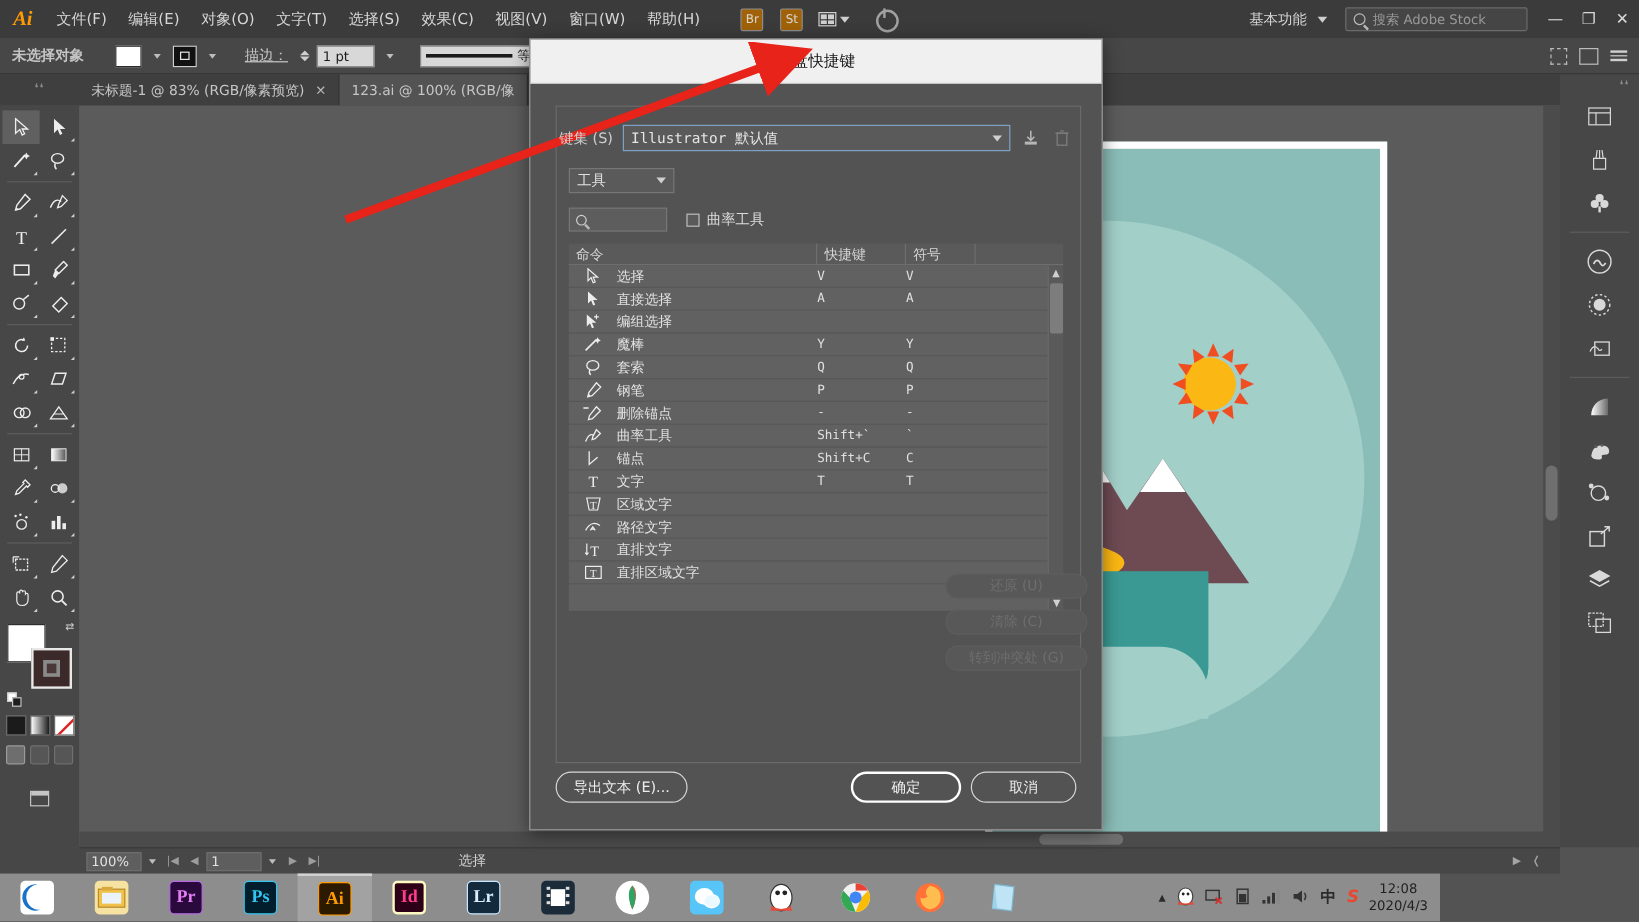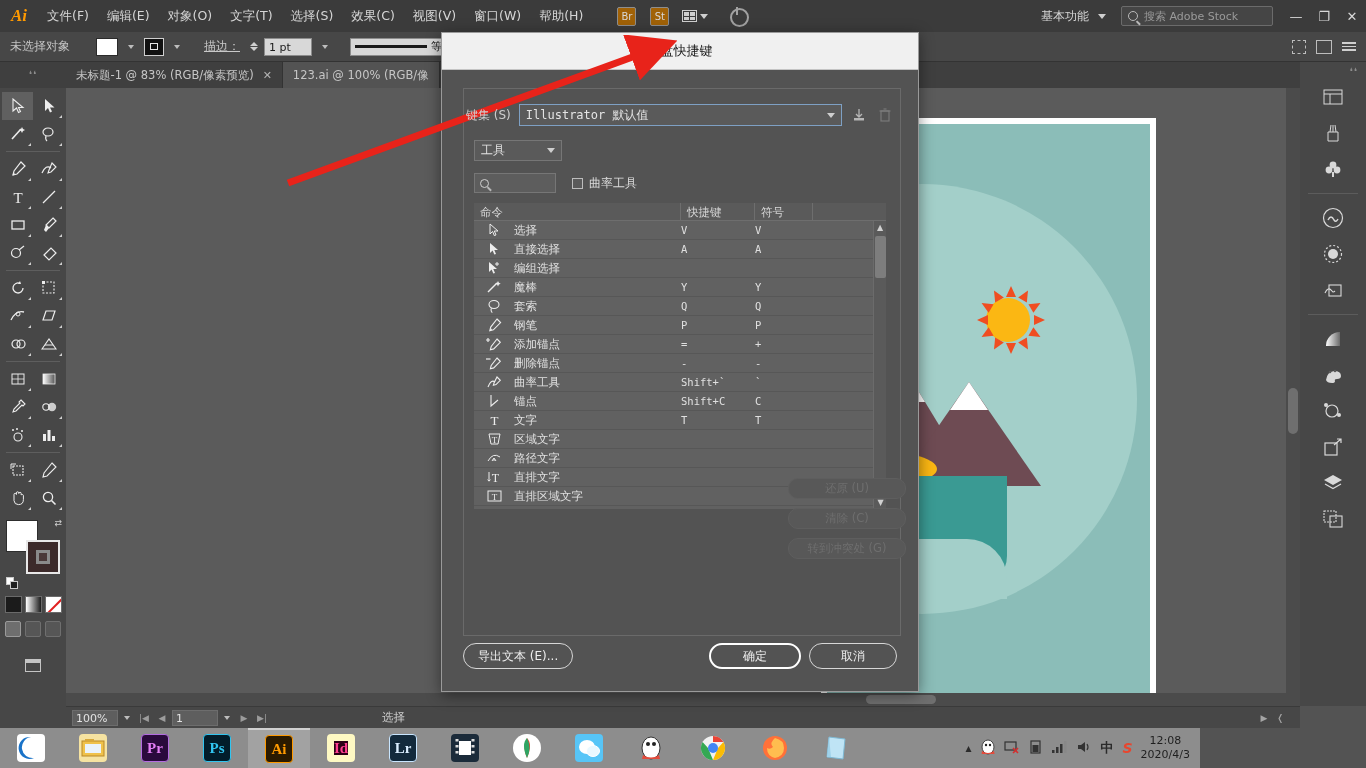--- a/index.html
+++ b/index.html
@@ -66,21 +66,21 @@
   }
   .mag::after { content: ""; position: absolute; right: -4px; bottom: -3px; width: 5px; height: 1.5px; background: #b9b9b9; transform: rotate(45deg); }
   .wbtn { width: 28px; height: 32px; display: flex; align-items: center; justify-content: center; color: #d8d8d8; font-size: 13px; }
 
   
   .controlbar {
     position: absolute; left: 0; top: 32px; width: 1366px; height: 30px;
     background: #474747; border-bottom: 1px solid #333;
     display: flex; align-items: center; padding-left: 10px; gap: 6px;
   }
-  .cb-text { font-size: 12px; color: #c4c4c4; }
+  .cb-text { font-size: 12px; color: #c4c4c4; font-weight: bold; }
   .swatch-white { width: 22px; height: 18px; background: #fff; border: 1px solid #2b2b2b; }
   .swatch-stroke {
     width: 20px; height: 18px; background: #111; border: 1px solid #cfcfcf;
     display: flex; align-items: center; justify-content: center;
   }
   .swatch-stroke i { width: 8px; height: 7px; border: 1.5px solid #e6e6e6; display: block; }
   .mini-chev { width: 0; height: 0; border-left: 3.5px solid transparent; border-right: 3.5px solid transparent; border-top: 4.5px solid #bdbdbd; margin: 0 4px; }
   .stroke-label { text-decoration: underline; font-size: 12px; color: #c9c9c9; }
   .spinner { display: flex; flex-direction: column; gap: 1px; margin-left: 4px; }
   .spinner i { width: 0; height: 0; border-left: 4px solid transparent; border-right: 4px solid transparent; }
@@ -876,31 +876,20 @@
                   </svg>
                 </div>
                 <div class="nm">钢笔</div>
                 <div class="sc">P</div>
                 <div class="sy">P</div>
               </div>
               <div class="trow">
                 <div class="ic">
                   <svg width="16" height="14" viewBox="0 0 16 14">
                     <path d="M11 2 l3.3 3.3 -6.6 6.6 -3.3 .8 .8-3.3z" fill="none" stroke="#ededed" stroke-width="1.1"></path>
-                    <path d="M2 1 v4 M0 3 h4" stroke="#ededed" stroke-width="1.2"></path>
-                  </svg>
-                </div>
-                <div class="nm">添加锚点</div>
-                <div class="sc">=</div>
-                <div class="sy">+</div>
-              </div>
-              <div class="trow">
-                <div class="ic">
-                  <svg width="16" height="14" viewBox="0 0 16 14">
-                    <path d="M11 2 l3.3 3.3 -6.6 6.6 -3.3 .8 .8-3.3z" fill="none" stroke="#ededed" stroke-width="1.1"></path>
                     <path d="M0 3 h4.5" stroke="#ededed" stroke-width="1.2"></path>
                   </svg>
                 </div>
                 <div class="nm">删除锚点</div>
                 <div class="sc">-</div>
                 <div class="sy">-</div>
               </div>
               <div class="trow">
                 <div class="ic">
                   <svg width="15" height="14" viewBox="0 0 15 14">
@@ -1033,21 +1022,21 @@
     <div class="tb-item">
       <div class="tile" style="background:#2a0a3c;border:1px solid #b36ce0;color:#e37ef5">Pr</div>
     </div>
     <div class="tb-item">
       <div class="tile" style="background:#021d2b;border:1px solid #31c5f0;color:#31c5f0">Ps</div>
     </div>
     <div class="tb-item active">
       <div class="tile" style="background:#2b1a00;border:1px solid #ff9a00;color:#ff9a00">Ai</div>
     </div>
     <div class="tb-item">
-      <div class="tile" style="background:#2c0016;border:7px solid #fef9c3;color:#ff3f8e">Id</div>
+      <div class="tile" style="background:#2c0016;border:2px solid #fef9c3;color:#ff3f8e">Id</div>
     </div>
     <div class="tb-item">
       <div class="tile" style="background:#132a3c;border:1px solid #c9e6ff;color:#dbeeff">Lr</div>
     </div>
     <div class="tb-item">
       <div class="tile" style="background:#1b2b3a">
         <svg width="20" height="22" viewBox="0 0 20 22">
             <rect x="0" y="0" width="20" height="22" fill="#1b2b3a"></rect>
             <rect x="4" y="4" width="12" height="14" fill="#fff"></rect>
             <rect x="0.5" y="2" width="3" height="2.5" fill="#ddd"></rect>

